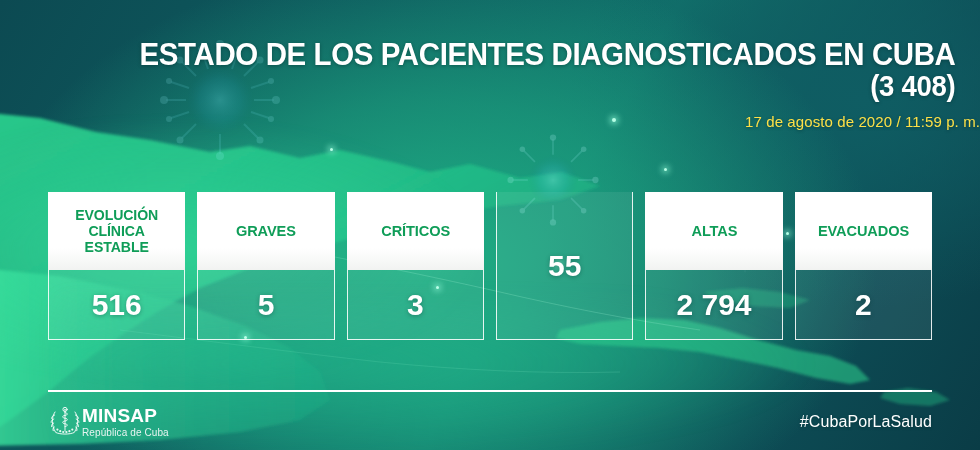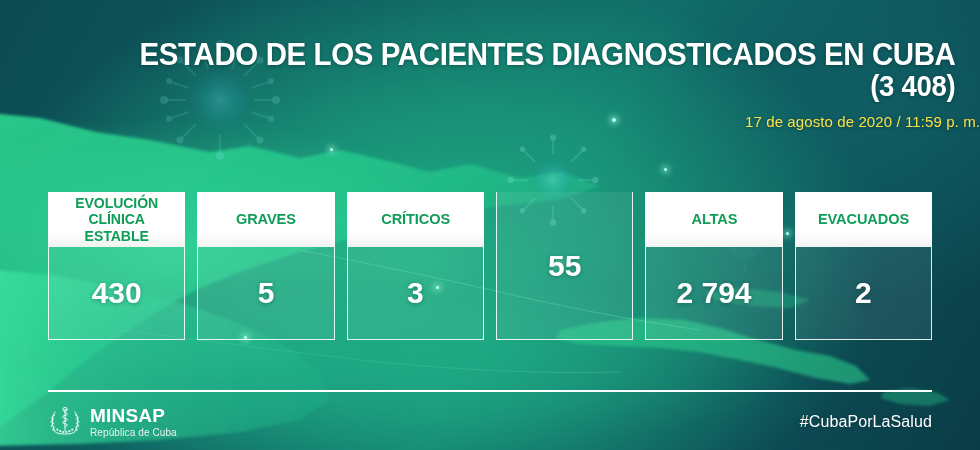--- a/index.html
+++ b/index.html
@@ -112,21 +112,21 @@
     gap: 12px;
     z-index: 6;
   }
   .card {
     flex: 1 1 0;
     display: flex;
     flex-direction: column;
     min-width: 0;
   }
   .card-head {
-    height: 55px;
+    height: 78px;
     background: linear-gradient(#ffffff 0%, #ffffff 72%, #f1f3f1 100%);
     display: flex;
     align-items: center;
     justify-content: center;
     padding: 0 4px;
     box-sizing: border-box;
   }
   .card-head-label {
     color: #0f9d58;
     font-size: 15.5px;
@@ -174,21 +174,20 @@
     top: 400px;
     height: 44px;
     display: flex;
     align-items: center;
     justify-content: space-between;
     z-index: 6;
   }
   .brand {
     display: flex;
     align-items: center;
-    gap: 8px;
   }
   .brand-emblem { flex: 0 0 auto; }
   .brand-emblem svg { display: block; }
   .brand-text { line-height: 1; }
   .brand-name {
     color: #ffffff;
     font-size: 19px;
     font-weight: bold;
     letter-spacing: 0.2px;
     display: block;
@@ -354,21 +353,21 @@
     <p class="subtitle">17 de agosto de 2020 / 11:59 p. m.</p>
   </div>
 
   <div class="cards">
 
     <div class="card multiline">
       <div class="card-head">
         <span class="card-head-label">EVOLUCIÓN CLÍNICA ESTABLE</span>
       </div>
       <div class="card-body">
-        <span class="card-value">430</span>
+        <span class="card-value">516</span>
       </div>
     </div>
 
     <div class="card">
       <div class="card-head">
         <span class="card-head-label">GRAVES</span>
       </div>
       <div class="card-body">
         <span class="card-value">5</span>
       </div>

